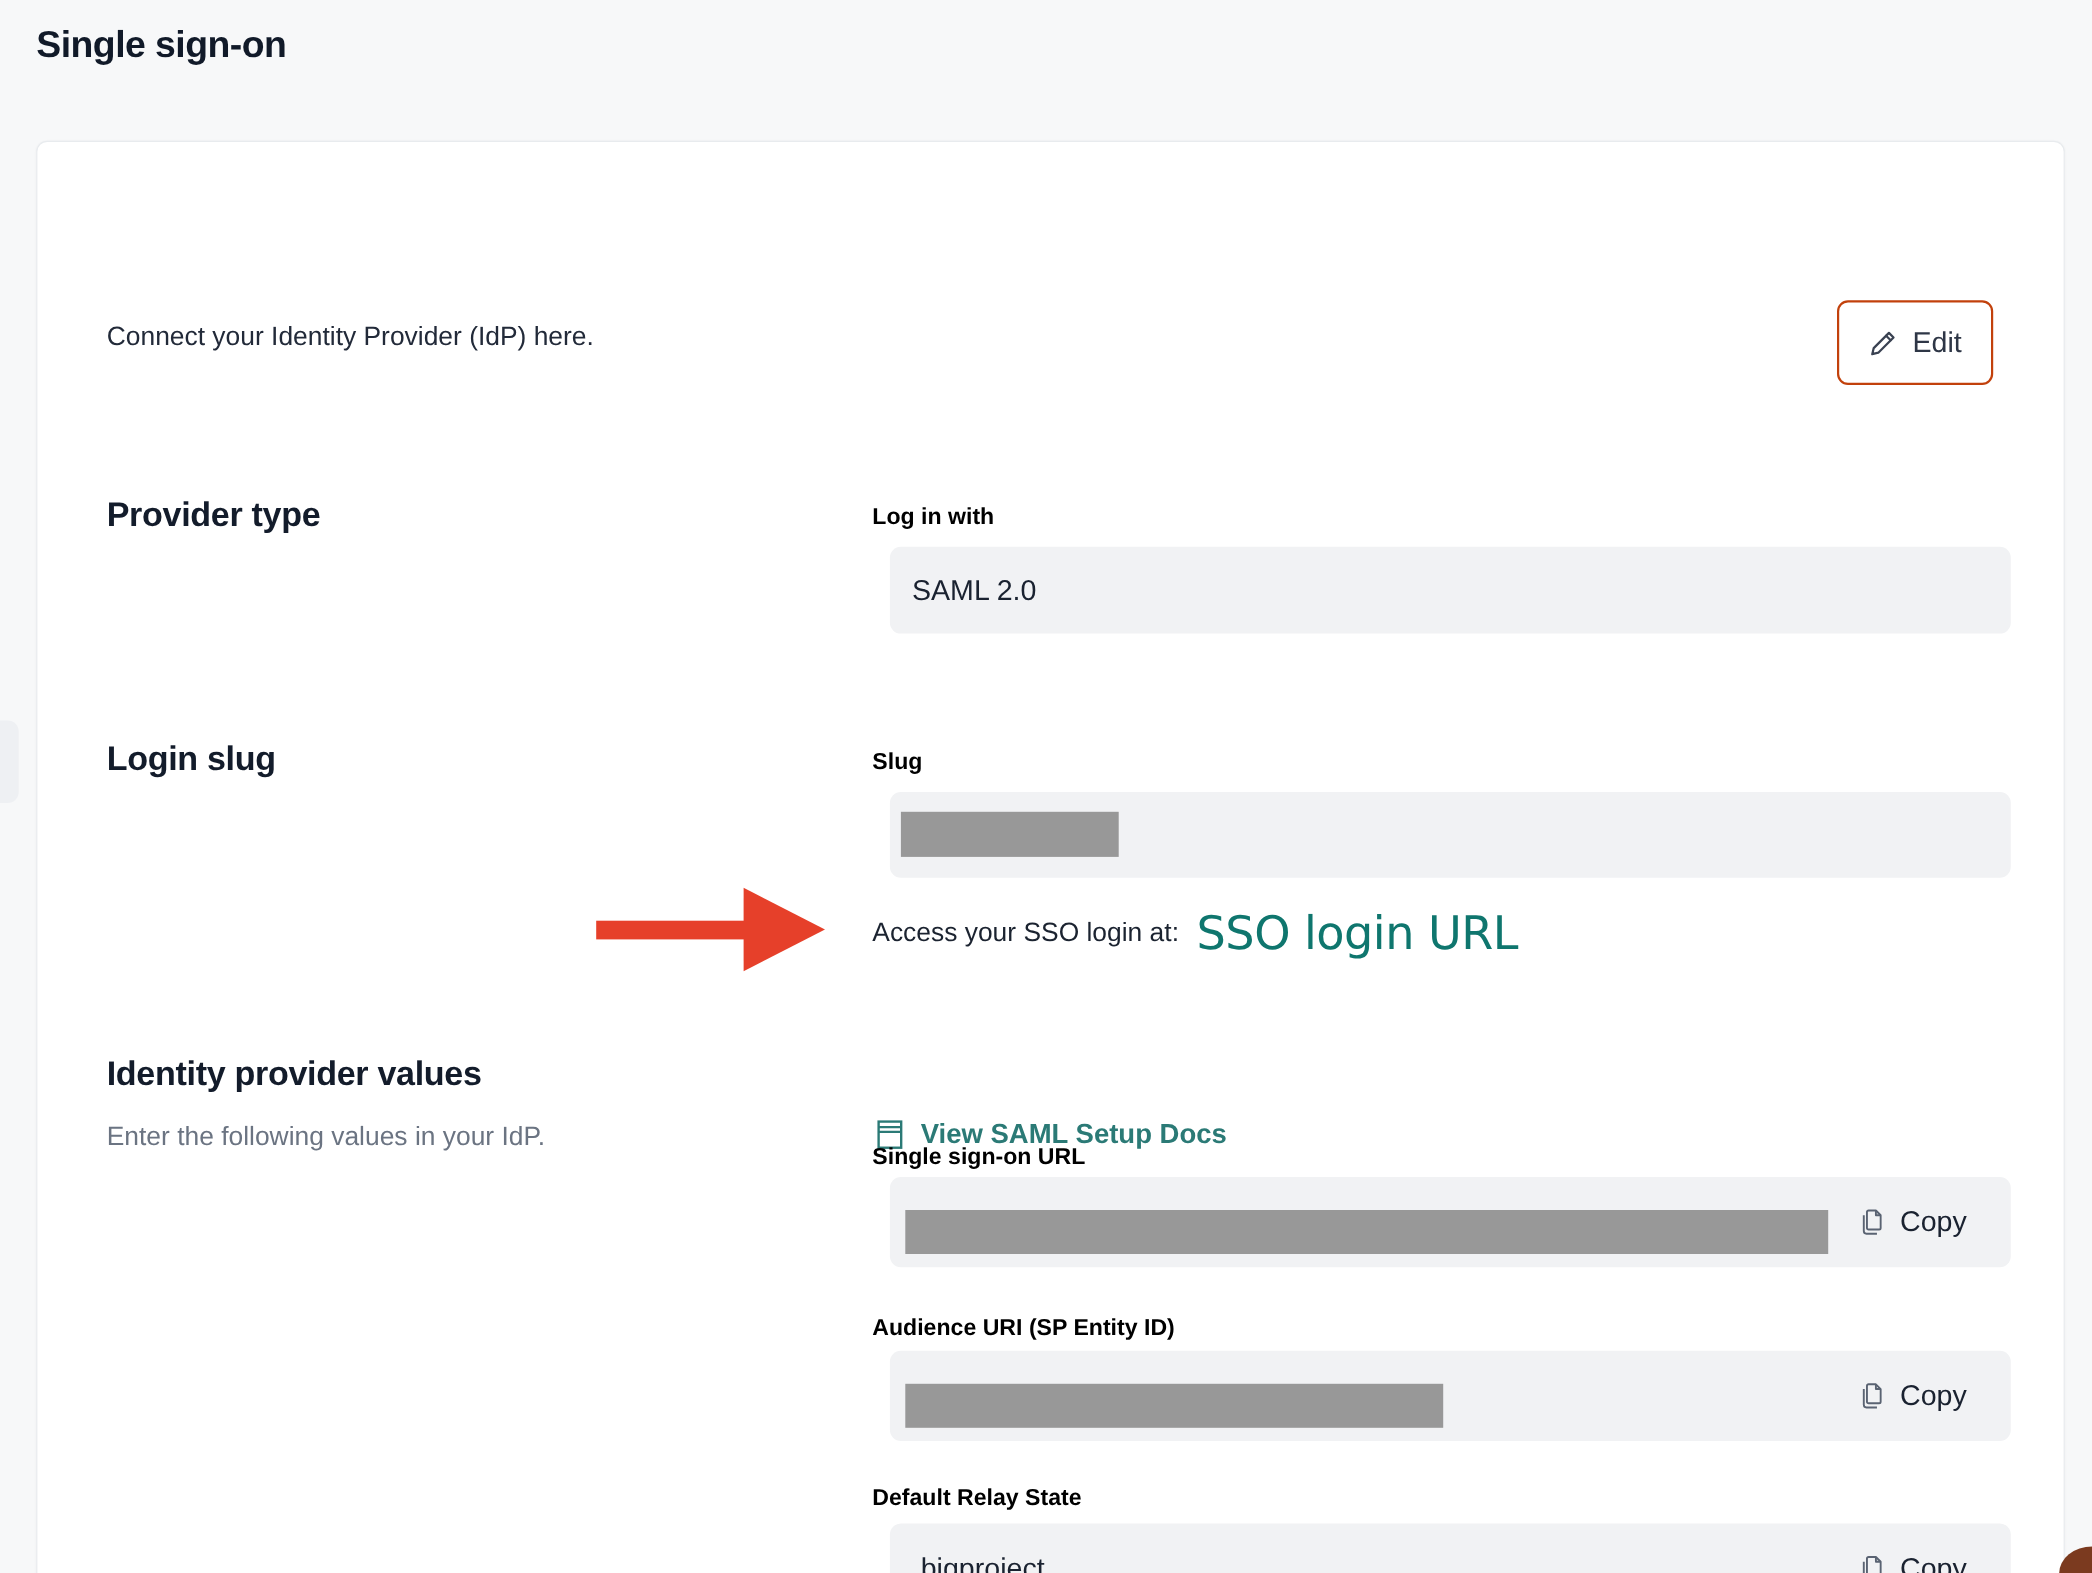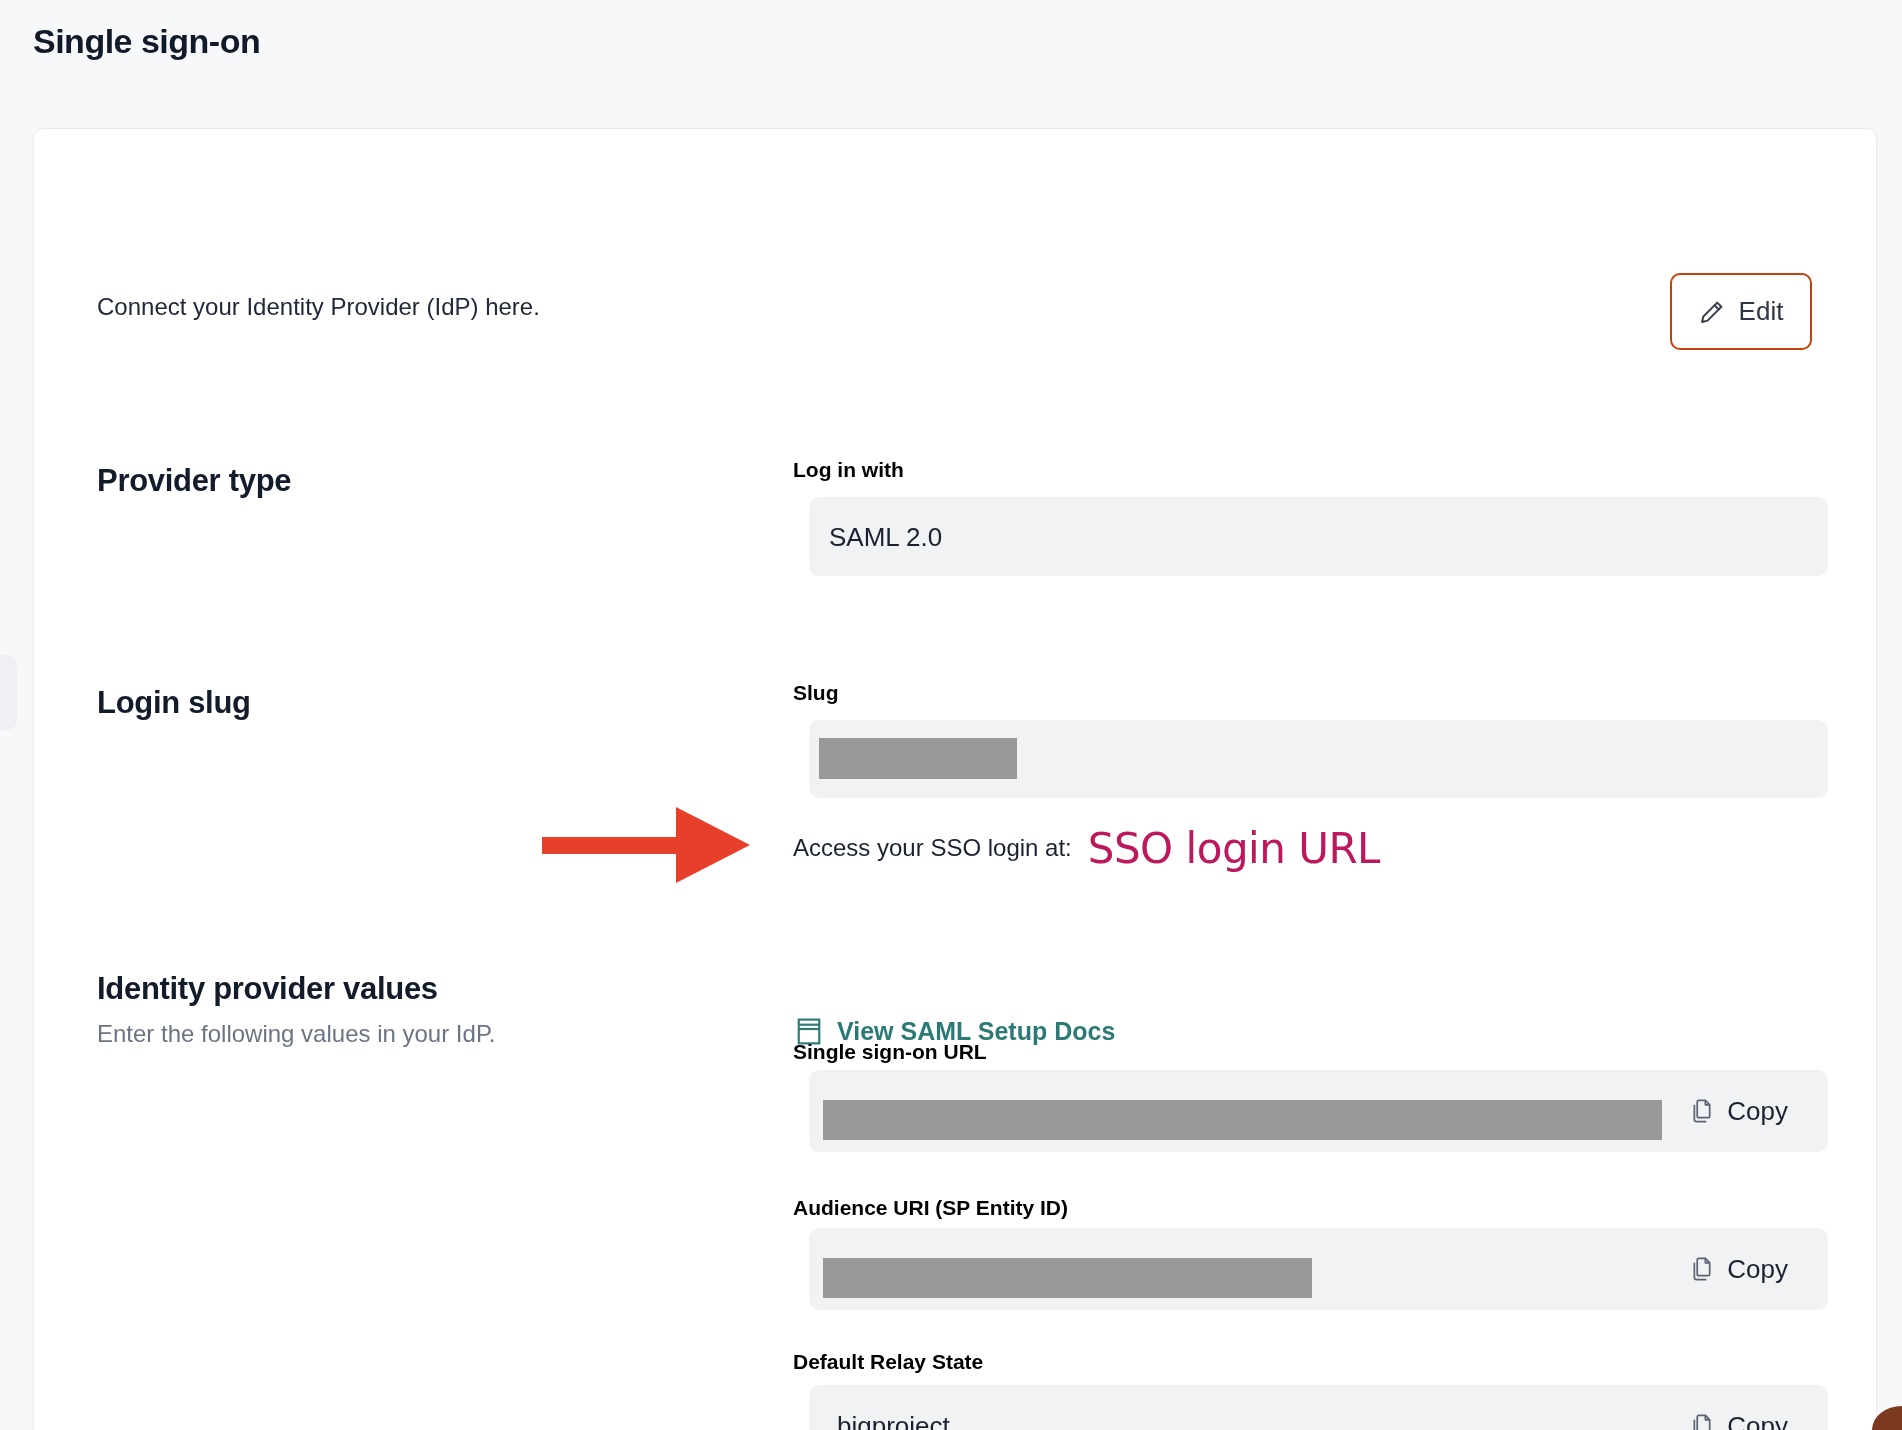--- a/index.html
+++ b/index.html
@@ -11,21 +11,21 @@
 
   .card{position:absolute;left:33px;top:128px;width:1842px;height:1380px;background:#ffffff;
         border:1px solid #e8ebee;border-radius:10px;box-shadow:0 1px 2px rgba(16,24,40,.05);}
 
   .intro{position:absolute;left:97px;top:293px;font-size:24px;color:#222a39;}
 
   .edit-btn{position:absolute;left:1670px;top:273px;width:142px;height:77px;box-sizing:border-box;
             background:#fff;border:2px solid #c2410c;border-radius:10px;display:flex;
             align-items:center;justify-content:center;gap:13px;font-size:26px;color:#2e3646;cursor:pointer;}
 
-  .sec-h{position:absolute;left:97px;font-size:31px;font-weight:700;color:#131c2b;letter-spacing:-0.3px;margin-top:13px;}
+  .sec-h{position:absolute;left:97px;font-size:31px;font-weight:700;color:#131c2b;letter-spacing:-0.3px;}
   .h-provider{top:450px;} .h-slug{top:672px;} .h-idp{top:958px;}
 
   .subtle{position:absolute;left:97px;top:1020px;font-size:24px;color:#6b7482;}
 
   .lbl{position:absolute;left:793px;font-size:21px;font-weight:700;color:#000000;}
   .lbl-login{top:458px;} .lbl-slug{top:681px;} .lbl-sso{top:1040px;}
   .lbl-aud{top:1196px;}  .lbl-relay{top:1350px;}
 
   .field{position:absolute;left:793px;width:1019px;background:#f1f2f4;border-radius:10px;margin-left:16px;}
   .f-provider{top:497px;height:79px;} .f-slug{top:720px;height:78px;}
@@ -39,21 +39,21 @@
   .r-slug{left:10px;top:18px;width:198px;height:41px;}
   .r-sso{left:14px;top:30px;width:839px;}
   .r-aud{left:14px;top:30px;width:489px;}
 
   .copy{position:absolute;right:40px;top:50%;transform:translateY(-50%);display:flex;
         align-items:center;gap:13px;font-size:26px;color:#1a2230;cursor:pointer;background:none;border:none;
         font-family:"Liberation Sans",sans-serif;padding:0;}
 
   .access-row{position:absolute;left:793px;top:820px;height:56px;display:flex;align-items:center;}
   .access-text{font-size:24px;color:#1b2330;}
-  .access-anno{font-size:42px;font-family:"DejaVu Sans",sans-serif;color:#be185d;margin-left:16px;letter-spacing:-0.5px;}
+  .access-anno{font-size:42px;font-family:"DejaVu Sans",sans-serif;color:#0f766e;margin-left:16px;letter-spacing:-0.5px;}
 
   .arrow-svg{position:absolute;left:540px;top:806px;}
 
   .docs-link{position:absolute;left:797px;top:1017px;display:flex;align-items:center;gap:16px;
              font-size:25px;font-weight:700;color:#2b7a76;cursor:pointer;text-decoration:none;}
 
   .left-tab{position:absolute;left:0;top:655px;width:17px;height:75px;background:#eef0f3;
             border-radius:0 10px 10px 0;}
 
   .corner-red{position:absolute;right:0;bottom:0;width:30px;height:24px;background:#7b3a1f;

